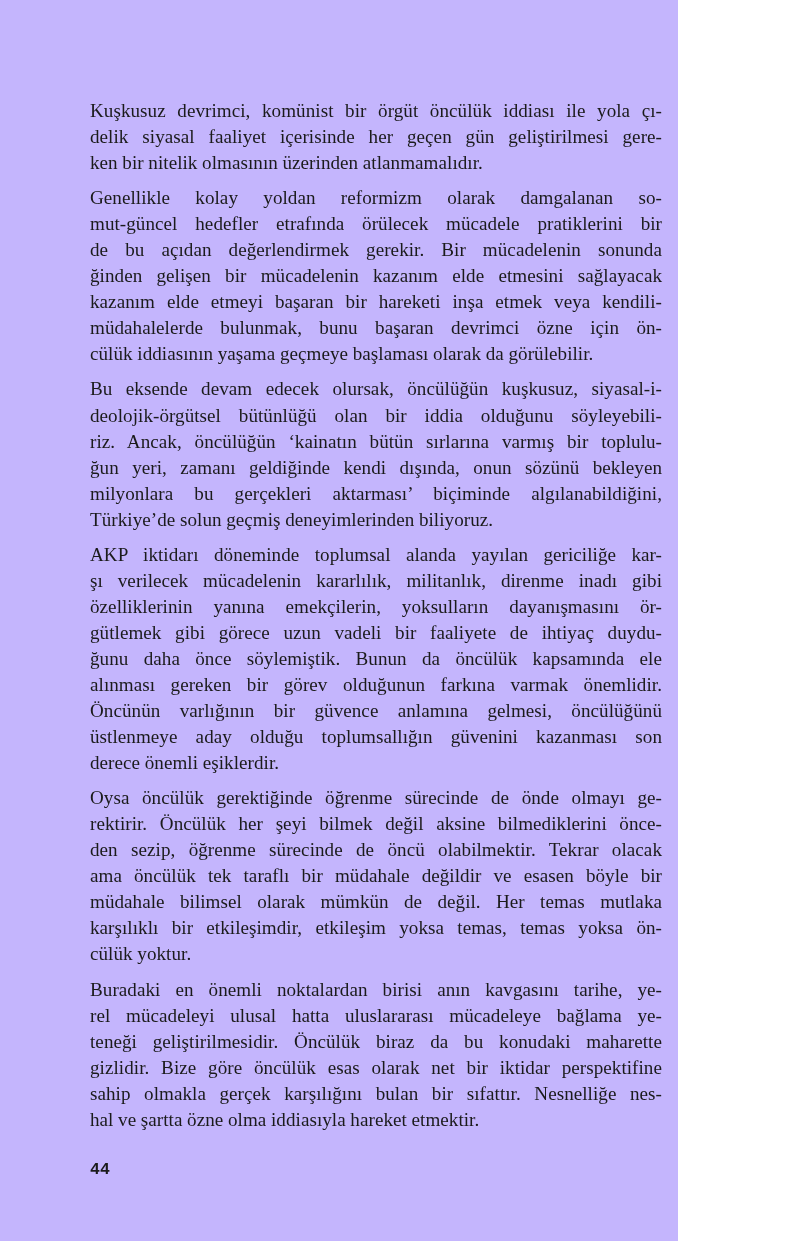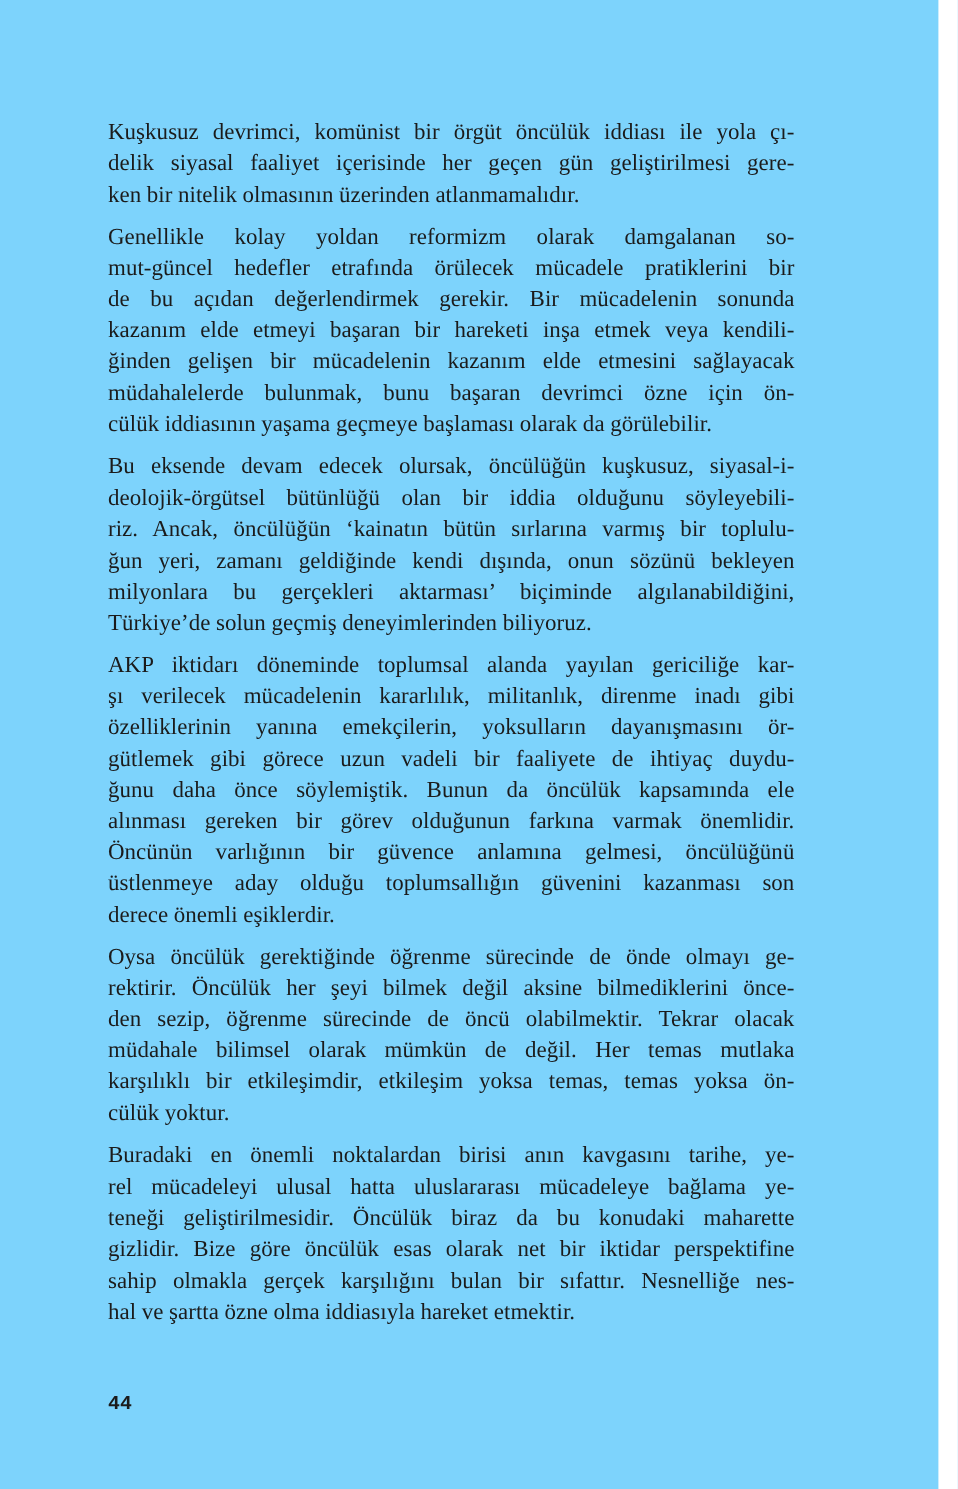--- a/index.html
+++ b/index.html
@@ -13,23 +13,23 @@
     height: 1241px;
     position: relative;
     overflow: hidden;
     font-family: "Liberation Serif", "DejaVu Serif", serif;
   }
 
   .page {
     position: absolute;
     top: 0;
     left: 0;
-    width: 782px;
+    width: 678px;
     height: 1241px;
-    background: #7dd3fc;
+    background: #c4b5fd;
   }
 
   .text-column {
     position: absolute;
     left: 90px;
     top: 98px;
     width: 572px;
   }
 
   .para {
@@ -80,22 +80,22 @@
   <div class="text-column" id="text-column">
       <p class="para">
         <span class="line">Kuşkusuz devrimci, komünist bir örgüt öncülük iddiası ile yola çı-</span>
         <span class="line">delik siyasal faaliyet içerisinde her geçen gün geliştirilmesi gere-</span>
         <span class="line last">ken bir nitelik olmasının üzerinden atlanmamalıdır.</span>
       </p>
       <p class="para">
         <span class="line">Genellikle kolay yoldan reformizm olarak damgalanan so-</span>
         <span class="line">mut-güncel hedefler etrafında örülecek mücadele pratiklerini bir</span>
         <span class="line">de bu açıdan değerlendirmek gerekir. Bir mücadelenin sonunda</span>
+        <span class="line">ğinden gelişen bir mücadelenin kazanım elde etmesini sağlayacak</span>
         <span class="line">kazanım elde etmeyi başaran bir hareketi inşa etmek veya kendili-</span>
-        <span class="line">ğinden gelişen bir mücadelenin kazanım elde etmesini sağlayacak</span>
         <span class="line">müdahalelerde bulunmak, bunu başaran devrimci özne için ön-</span>
         <span class="line last">cülük iddiasının yaşama geçmeye başlaması olarak da görülebilir.</span>
       </p>
       <p class="para">
         <span class="line">Bu eksende devam edecek olursak, öncülüğün kuşkusuz, siyasal-i-</span>
         <span class="line">deolojik-örgütsel bütünlüğü olan bir iddia olduğunu söyleyebili-</span>
         <span class="line">riz. Ancak, öncülüğün ‘kainatın bütün sırlarına varmış bir toplulu-</span>
         <span class="line">ğun yeri, zamanı geldiğinde kendi dışında, onun sözünü bekleyen</span>
         <span class="line">milyonlara bu gerçekleri aktarması’ biçiminde algılanabildiğini,</span>
         <span class="line last">Türkiye’de solun geçmiş deneyimlerinden biliyoruz.</span>
@@ -108,20 +108,21 @@
         <span class="line">ğunu daha önce söylemiştik. Bunun da öncülük kapsamında ele</span>
         <span class="line">alınması gereken bir görev olduğunun farkına varmak önemlidir.</span>
         <span class="line">Öncünün varlığının bir güvence anlamına gelmesi, öncülüğünü</span>
         <span class="line">üstlenmeye aday olduğu toplumsallığın güvenini kazanması son</span>
         <span class="line last">derece önemli eşiklerdir.</span>
       </p>
       <p class="para">
         <span class="line">Oysa öncülük gerektiğinde öğrenme sürecinde de önde olmayı ge-</span>
         <span class="line">rektirir. Öncülük her şeyi bilmek değil aksine bilmediklerini önce-</span>
         <span class="line">den sezip, öğrenme sürecinde de öncü olabilmektir. Tekrar olacak</span>
+        <span class="line">ama öncülük tek taraflı bir müdahale değildir ve esasen böyle bir</span>
         <span class="line">müdahale bilimsel olarak mümkün de değil. Her temas mutlaka</span>
         <span class="line">karşılıklı bir etkileşimdir, etkileşim yoksa temas, temas yoksa ön-</span>
         <span class="line last">cülük yoktur.</span>
       </p>
       <p class="para">
         <span class="line">Buradaki en önemli noktalardan birisi anın kavgasını tarihe, ye-</span>
         <span class="line">rel mücadeleyi ulusal hatta uluslararası mücadeleye bağlama ye-</span>
         <span class="line">teneği geliştirilmesidir. Öncülük biraz da bu konudaki maharette</span>
         <span class="line">gizlidir. Bize göre öncülük esas olarak net bir iktidar perspektifine</span>
         <span class="line">sahip olmakla gerçek karşılığını bulan bir sıfattır. Nesnelliğe nes-</span>

